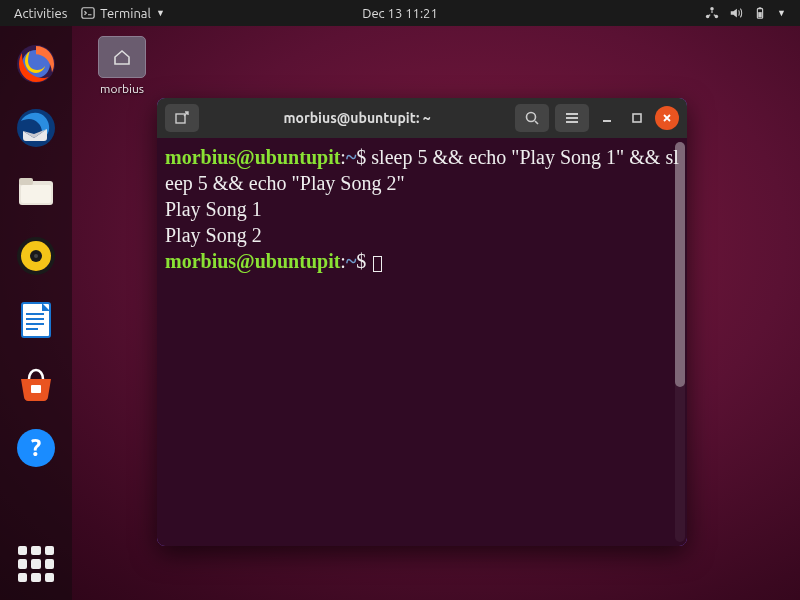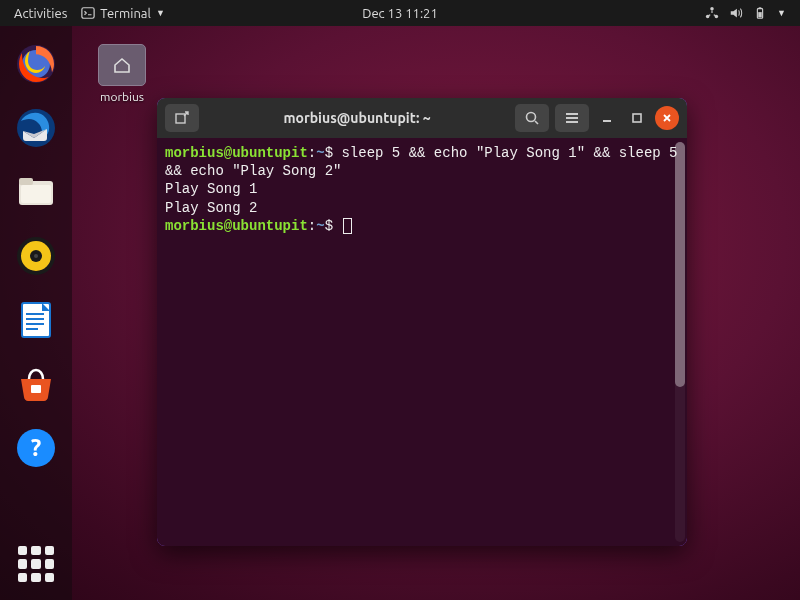--- a/index.html
+++ b/index.html
@@ -23,21 +23,21 @@
   .dock {
     position: absolute; left: 0; top: 26px; bottom: 0; width: 72px;
     background: rgba(20, 10, 15, 0.55); display: flex; flex-direction: column; align-items: center;
     gap: 16px; padding-top: 14px; z-index: 10;
   }
   .dock .app { width: 48px; height: 48px; border-radius: 10px; display: flex; align-items: center; justify-content: center; cursor: pointer; }
   .dock .spacer { flex: 1; }
   .apps-grid { width: 36px; height: 36px; display: grid; grid-template-columns: repeat(3,1fr); grid-template-rows: repeat(3,1fr); gap: 4px; margin-bottom: 18px; cursor: pointer; }
   .apps-grid span { background: #eee; border-radius: 2px; }
   
-  .desktop-icons { position: absolute; left: 90px; top: 36px; z-index: 1; display: flex; flex-direction: column; gap: 12px; margin-top: 8px; }
+  .desktop-icons { position: absolute; left: 90px; top: 36px; z-index: 1; display: flex; flex-direction: column; gap: 12px; }
   .desk-icon { width: 64px; text-align: center; color: #eee; font-size: 12px; cursor: pointer; text-shadow: 0 1px 2px rgba(0,0,0,0.7); }
   .desk-icon .folder, .desk-icon .trash {
     width: 48px; height: 42px; margin: 0 auto 4px; border-radius: 5px;
     background: #6a5c6f; border: 1px solid #8c7d91; position: relative; display:flex; align-items:center; justify-content:center;
   }
   .desk-icon .trash { background: #e7e4e0; border-color: #c9c5c0; }
   
   .terminal {
     position: absolute; left: 157px; top: 98px; width: 530px; height: 448px;
     background: #8b5cf6; border-radius: 8px; box-shadow: 0 8px 26px rgba(0,0,0,0.6);
@@ -45,22 +45,22 @@
   }
   .term-titlebar {
     height: 40px; background: #2d2d2d; color: #ddd; display: flex; align-items: center;
     padding: 0 8px; gap: 6px; font-size: 14px; font-weight: 600;
   }
   .term-titlebar .title { flex: 1; text-align: center; }
   .tb-btn { width: 34px; height: 28px; border-radius: 5px; background: #444; display:flex; align-items:center; justify-content:center; cursor:pointer; }
   .win-btn { width: 24px; height: 24px; border-radius: 50%; display:flex; align-items:center; justify-content:center; font-size: 12px; cursor:pointer; color:#ddd; }
   .win-btn.close { background: #e95420; color:#fff; }
   .term-body {
-    flex:1; background: #300a24; padding: 6px 8px; font-family: Liberation Mono, monospace;
-    font-size: 14px; line-height: 1.3; color: #eee; white-space: pre-wrap; word-break: break-all; position: relative;
+    flex:1; background: #300a24; padding: 6px 8px; font-family: Liberation Serif, serif;
+    font-size: 20px; line-height: 1.3; color: #eee; white-space: pre-wrap; word-break: break-all; position: relative;
   }
   .scrollbar-track { position:absolute; right:2px; top:4px; bottom:4px; width:10px; background: rgba(255,255,255,0.05); border-radius:5px; }
   .scrollbar-thumb { position:absolute; right:2px; top:4px; width:10px; height:60%; background: rgba(255,255,255,0.35); border-radius:5px; }
   .prompt-user { color: #8ae234; font-weight: bold; }
   .prompt-path { color: #729fcf; font-weight: bold; }
   .prompt-sep { color: #eee; }
   .cursor-block { display:inline-block; width: 9px; height: 16px; border: 1.5px solid #eee; vertical-align: text-bottom; margin-left: 2px; }
 </style>
 </head>
 <body>

